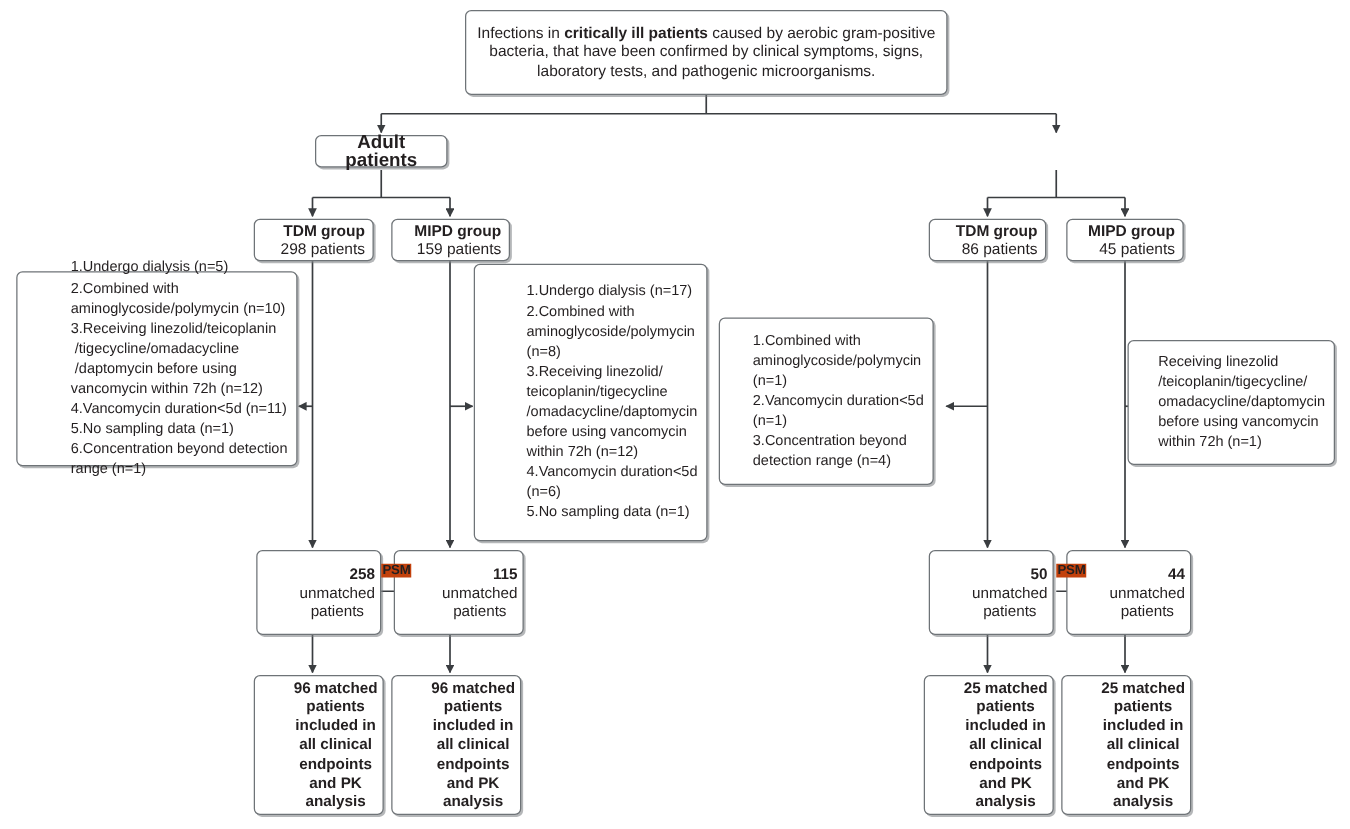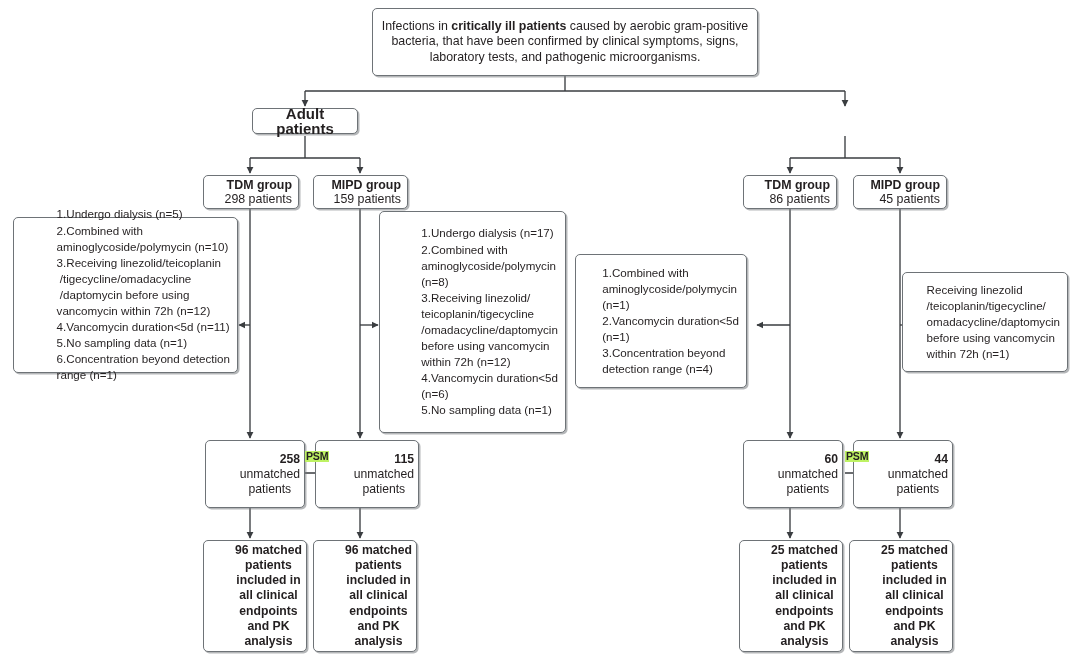--- a/index.html
+++ b/index.html
@@ -42,21 +42,21 @@
   .t-unmatched{font-size:12.2px;line-height:15px;padding:3px 4px;}
   .t-unmatched .num{font-weight:bold;}
 
   .t-matched{font-size:12.2px;line-height:15.2px;padding:4px 4px;font-weight:bold;}
 
   .psm{
     position:absolute;
     font-size:10.6px;
     font-weight:bold;
     letter-spacing:-.2px;
-    background:#bef264;
+    background:#c2410c;
     padding:0 1px;
     z-index:3;
     line-height:11px;
   }
   .nowrap{white-space:pre-wrap;}
 </style>
 </head>
 <body>
 
 <div id="stage">
@@ -194,21 +194,21 @@
 patients</span>
   </div>
 
   <div class="box center t-unmatched nowrap" style="left:315px;top:440px;width:104px;height:68px;">
     <span class="num">115</span>
     <span>unmatched
 patients</span>
   </div>
 
   <div class="box center t-unmatched nowrap" style="left:743px;top:440px;width:100px;height:68px;">
-    <span class="num">60</span>
+    <span class="num">50</span>
     <span>unmatched
 patients</span>
   </div>
 
   <div class="box center t-unmatched nowrap" style="left:853px;top:440px;width:100px;height:68px;">
     <span class="num">44</span>
     <span>unmatched
 patients</span>
   </div>
 

